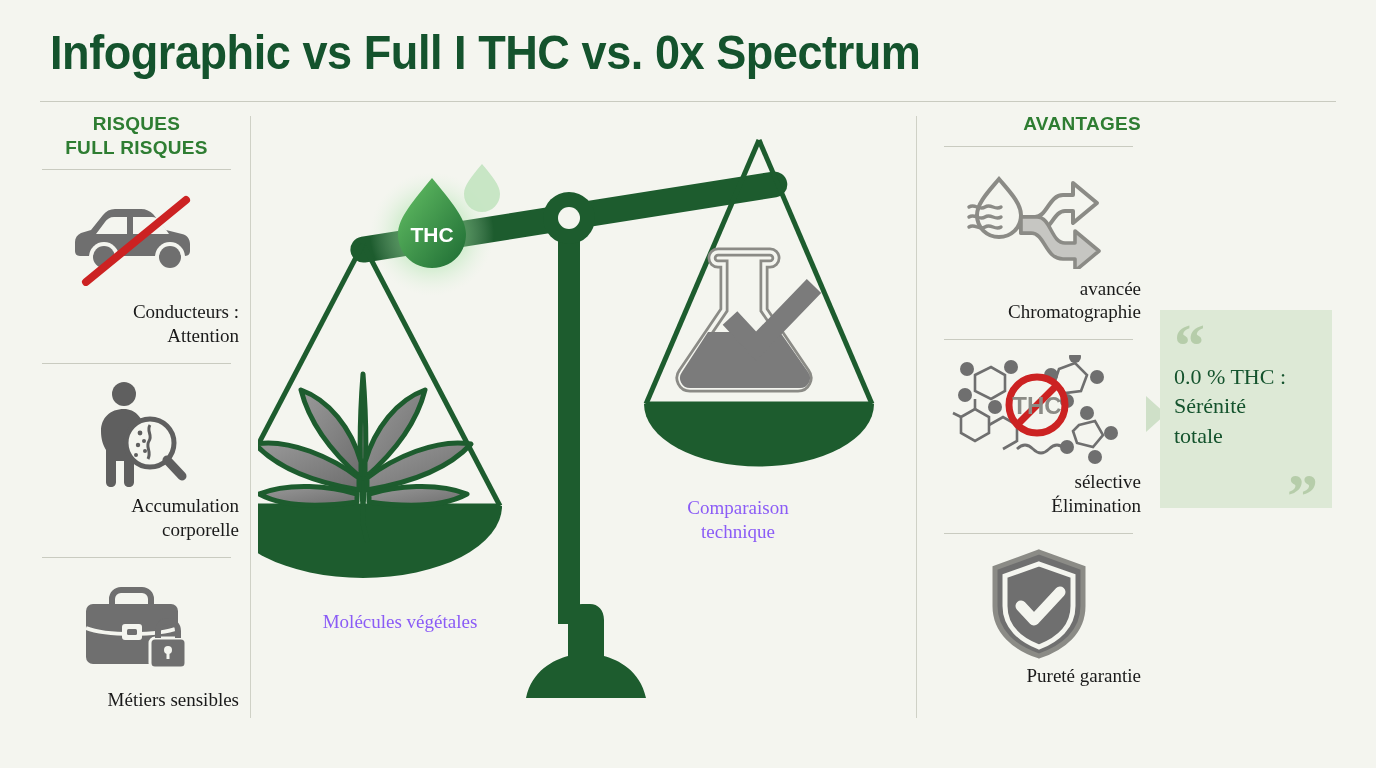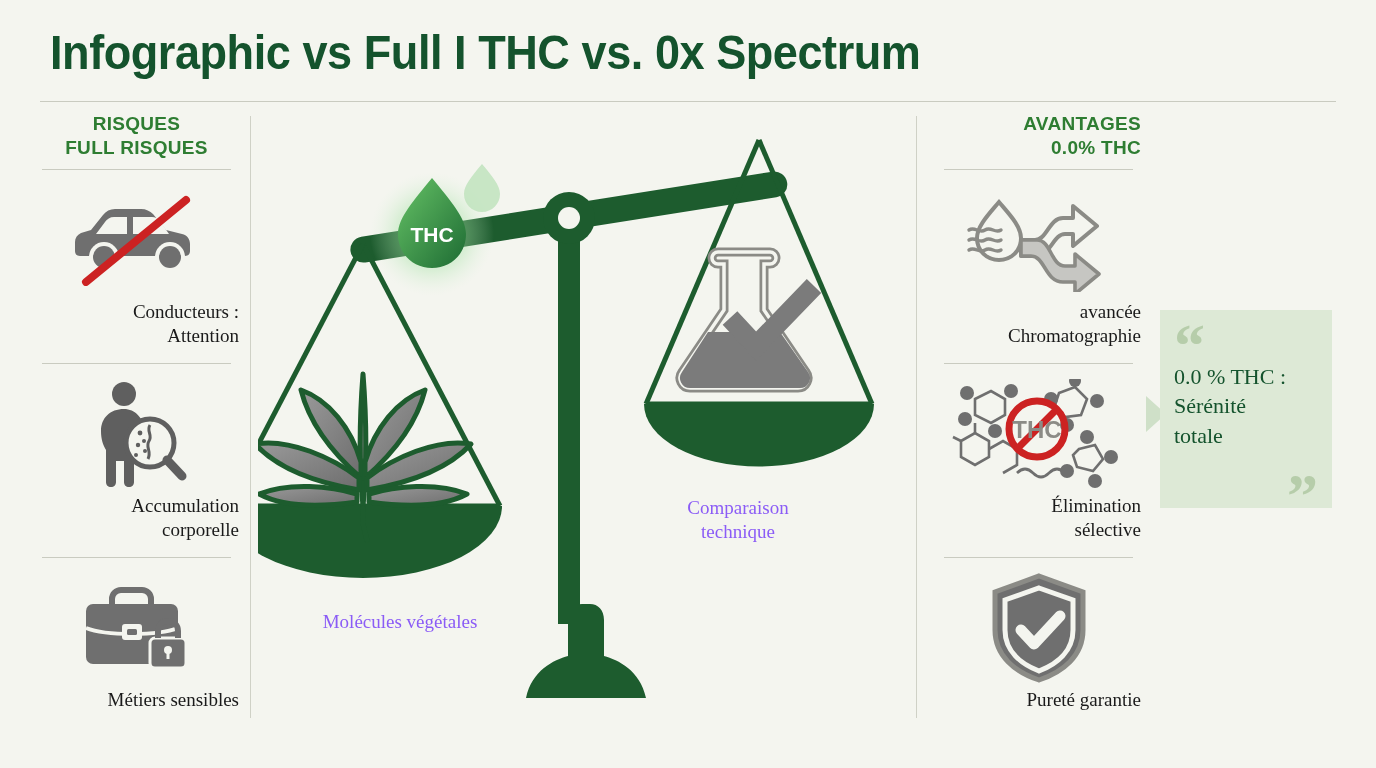--- a/index.html
+++ b/index.html
@@ -182,21 +182,20 @@
       </div>
       <div class="item-label">
         <div>Métiers sensibles</div>
       </div>
     </div>
   </div>
 
   <div class="col right">
     <div class="col-head">
       <div>AVANTAGES</div>
-      <div>0.0% THC</div>
     </div>
     <div class="head-rule"></div>
 
     <div class="item">
       <div class="item-icon">
         <svg width="168" height="104" viewBox="0 0 168 104">
           <path d="M44 14c10 12 22 24 22 36 0 13-10 22-22 22s-22-9-22-22c0-12 12-24 22-36z" fill="none" stroke="#8b8b86" stroke-width="4"></path>
           <g fill="none" stroke="#8b8b86" stroke-width="3.4" stroke-linecap="round">
             <path d="M14 42c6-4 10 4 16 0s10 4 16 0"></path>
             <path d="M14 52c6-4 10 4 16 0s10 4 16 0"></path>
@@ -238,22 +237,22 @@
               <circle cx="160" cy="78" r="7"></circle>
             <circle cx="144" cy="102" r="7"></circle>
               <circle cx="116" cy="92" r="7"></circle>
           </g>
           <circle cx="86" cy="50" r="28" fill="none" stroke="#cc2222" stroke-width="7"></circle>
           <line x1="67" y1="69" x2="105" y2="31" stroke="#cc2222" stroke-width="7" stroke-linecap="round"></line>
           <text x="86" y="59" text-anchor="middle" font-family="Liberation Sans, sans-serif" font-size="24" font-weight="bold" fill="#8b8b86">THC</text>
         </svg>
       </div>
       <div class="item-label">
+        <div>sélective</div>
         <div>Élimination</div>
-        <div>sélective</div>
       </div>
       <div class="item-rule"></div>
     </div>
 
     <div class="item">
       <div class="item-icon">
         <svg width="104" height="112" viewBox="0 0 104 112">
           <path d="M52 4 L96 20 v38c0 26-20 42-44 50C28 100 8 84 8 58V20z" fill="#6f6f6f" stroke="#8b8b86" stroke-width="5"></path>
           <path d="M52 16 L86 28 v30c0 21-16 34-34 41C34 92 18 79 18 58V28z" fill="none" stroke="#f4f5ef" stroke-width="5"></path>
           <path d="M34 58 l13 14 26-28" fill="none" stroke="#f4f5ef" stroke-width="11" stroke-linecap="round" stroke-linejoin="round"></path>

